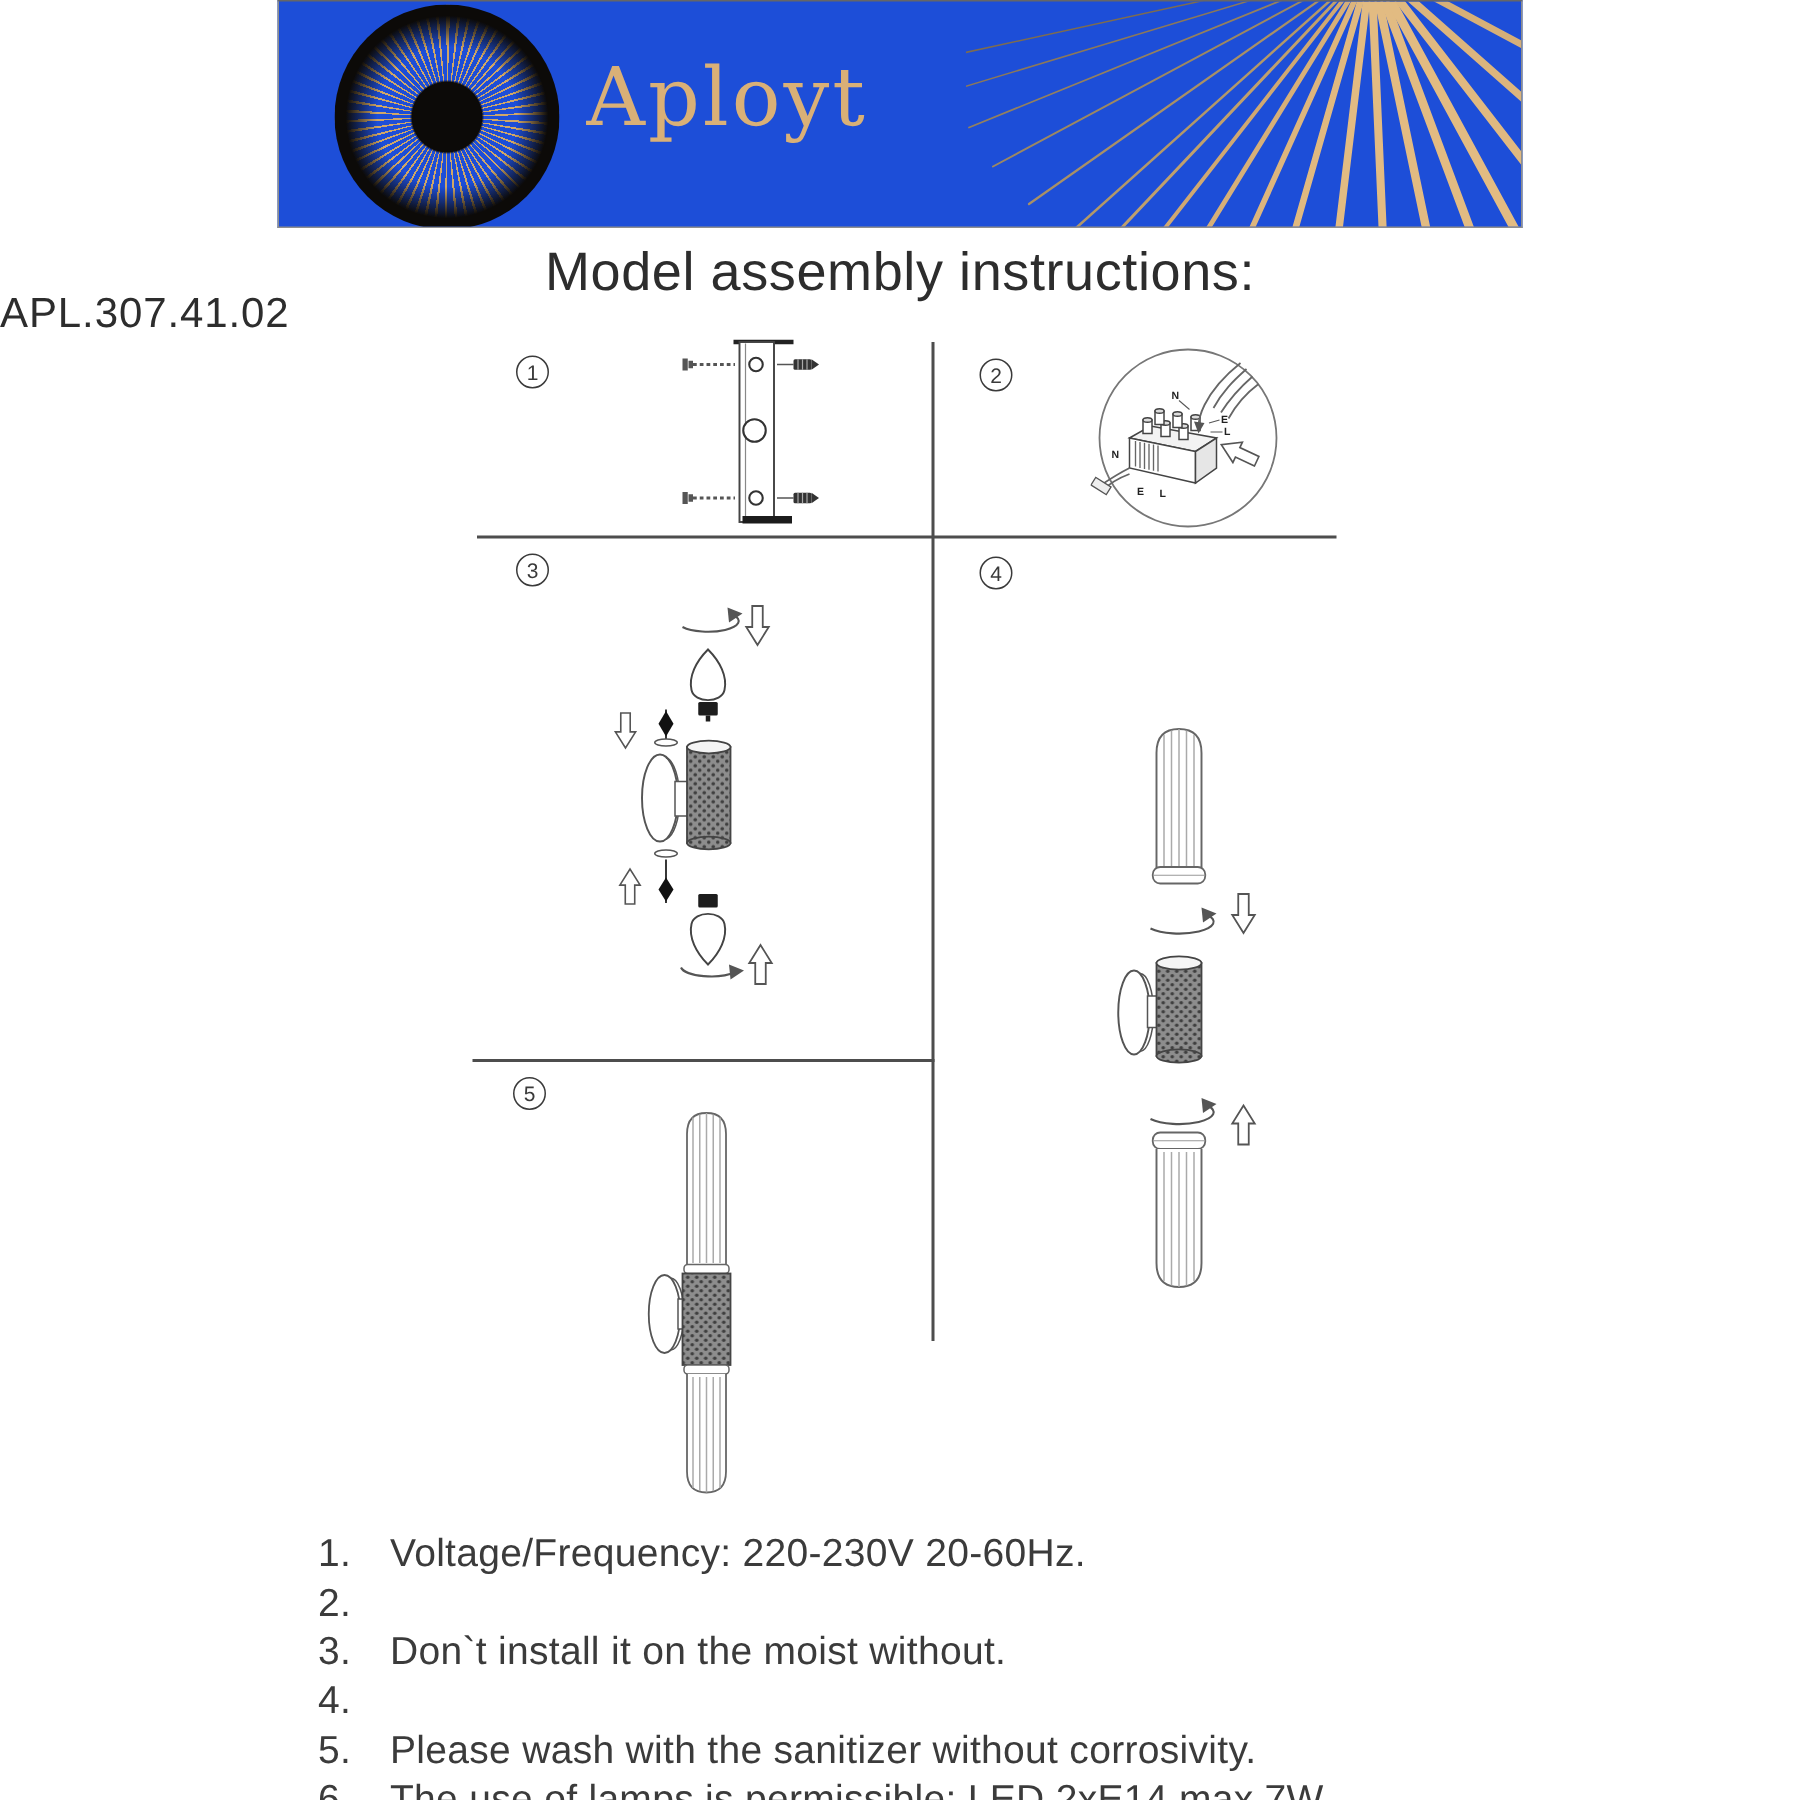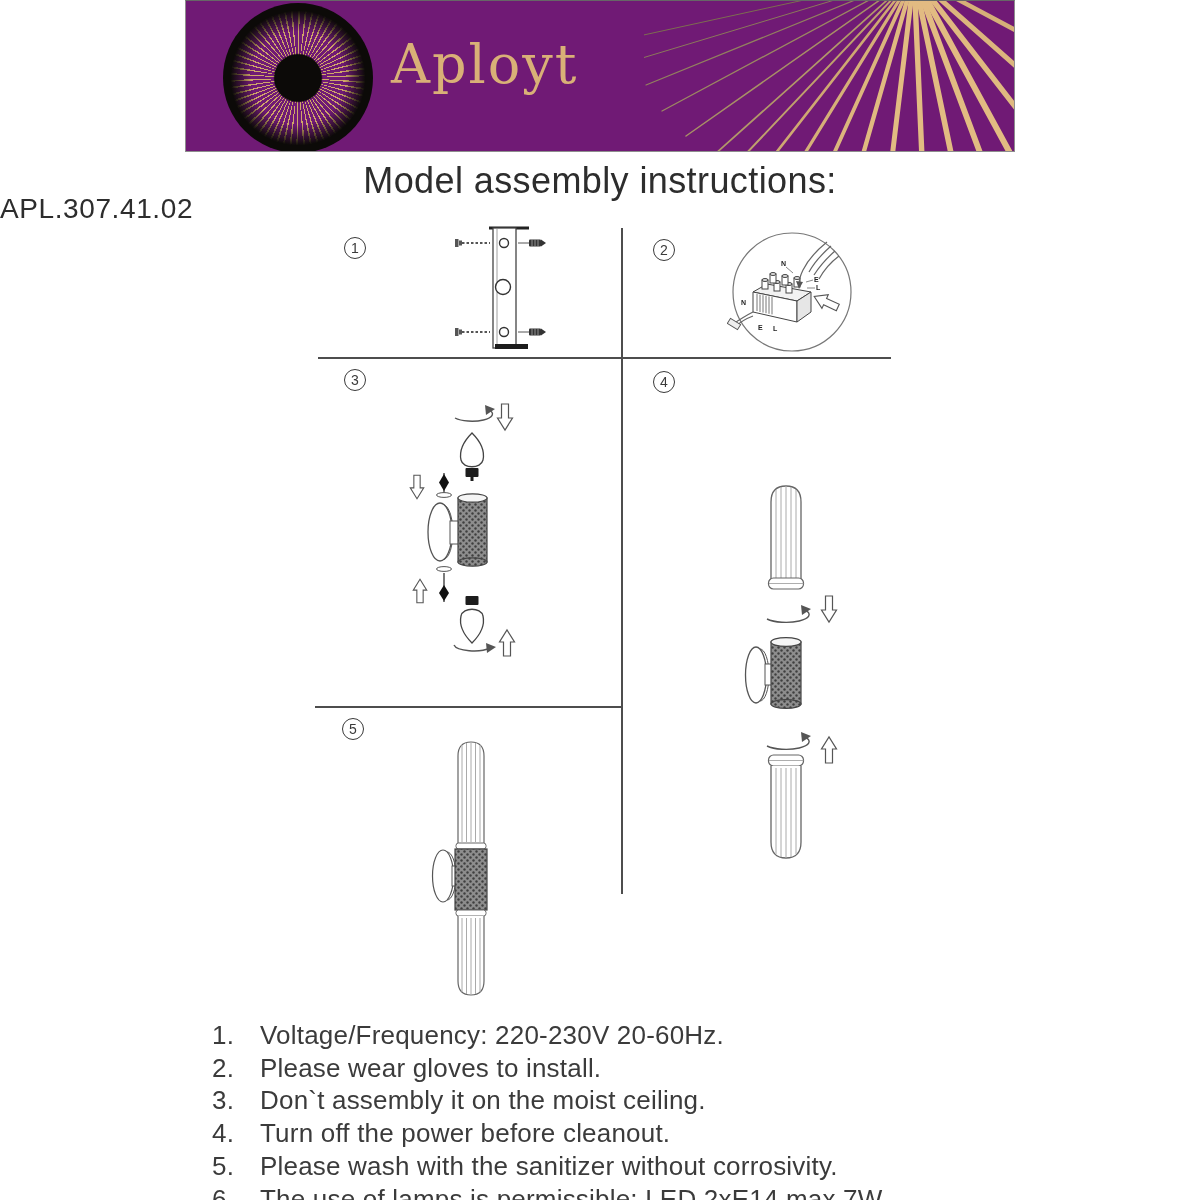--- a/index.html
+++ b/index.html
@@ -5,21 +5,21 @@
   html,body{margin:0;padding:0;}
   body{
     width:1200px;height:1200px;position:relative;background:#ffffff;
     font-family:"Liberation Sans", sans-serif;overflow:hidden;
   }
   .abs{position:absolute;}
 
   
   .banner{
     left:185px;top:0;width:830px;height:152px;
-    background:#701a75;border:1px solid #8e8e8e;border-top:1px solid #666;
+    background:#1d4ed8;border:1px solid #8e8e8e;border-top:1px solid #666;
     box-sizing:border-box;overflow:hidden;
   }
   .logo{
     position:absolute;left:37px;top:2px;width:150px;height:150px;border-radius:50%;
     background:
       radial-gradient(closest-side,#0c0a08 0 31%,rgba(12,10,8,0) 33%),
       radial-gradient(closest-side,rgba(12,10,8,0) 0 62%,#0c0a08 90%),
       repeating-conic-gradient(#d0a768 0deg 1.6deg,rgba(12,10,8,0) 1.6deg 5.8deg);
   }
   .brand{
@@ -346,29 +346,27 @@
   </g>
 </svg>
 
 <div class="abs instructions">
   <div class="inst-row">
     <span class="inst-num">1.</span>
     <span>Voltage/Frequency: 220-230V 20-60Hz.</span>
   </div>
   <div class="inst-row">
     <span class="inst-num">2.</span>
-    <span>Please wear gloves to install.</span>
   </div>
   <div class="inst-row">
     <span class="inst-num">3.</span>
-    <span>Don`t assembly it on the moist ceiling.</span>
+    <span>Don`t install it on the moist without.</span>
   </div>
   <div class="inst-row">
     <span class="inst-num">4.</span>
-    <span>Turn off the power before cleanout.</span>
   </div>
   <div class="inst-row">
     <span class="inst-num">5.</span>
     <span>Please wash with the sanitizer without corrosivity.</span>
   </div>
   <div class="inst-row">
     <span class="inst-num">6.</span>
     <span>The use of lamps is permissible: LED 2xE14 max 7W.</span>
   </div>
 </div>

